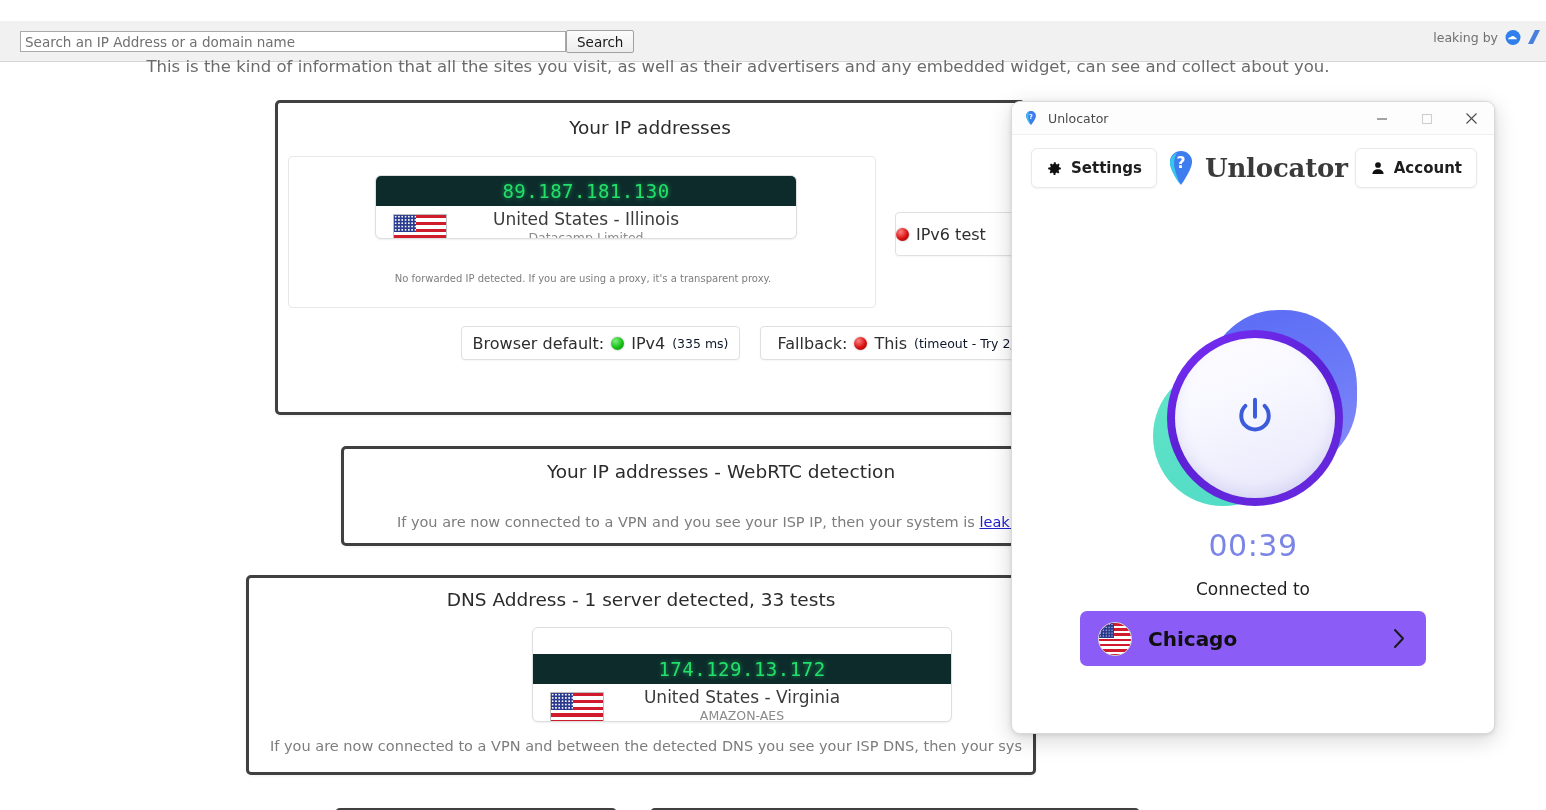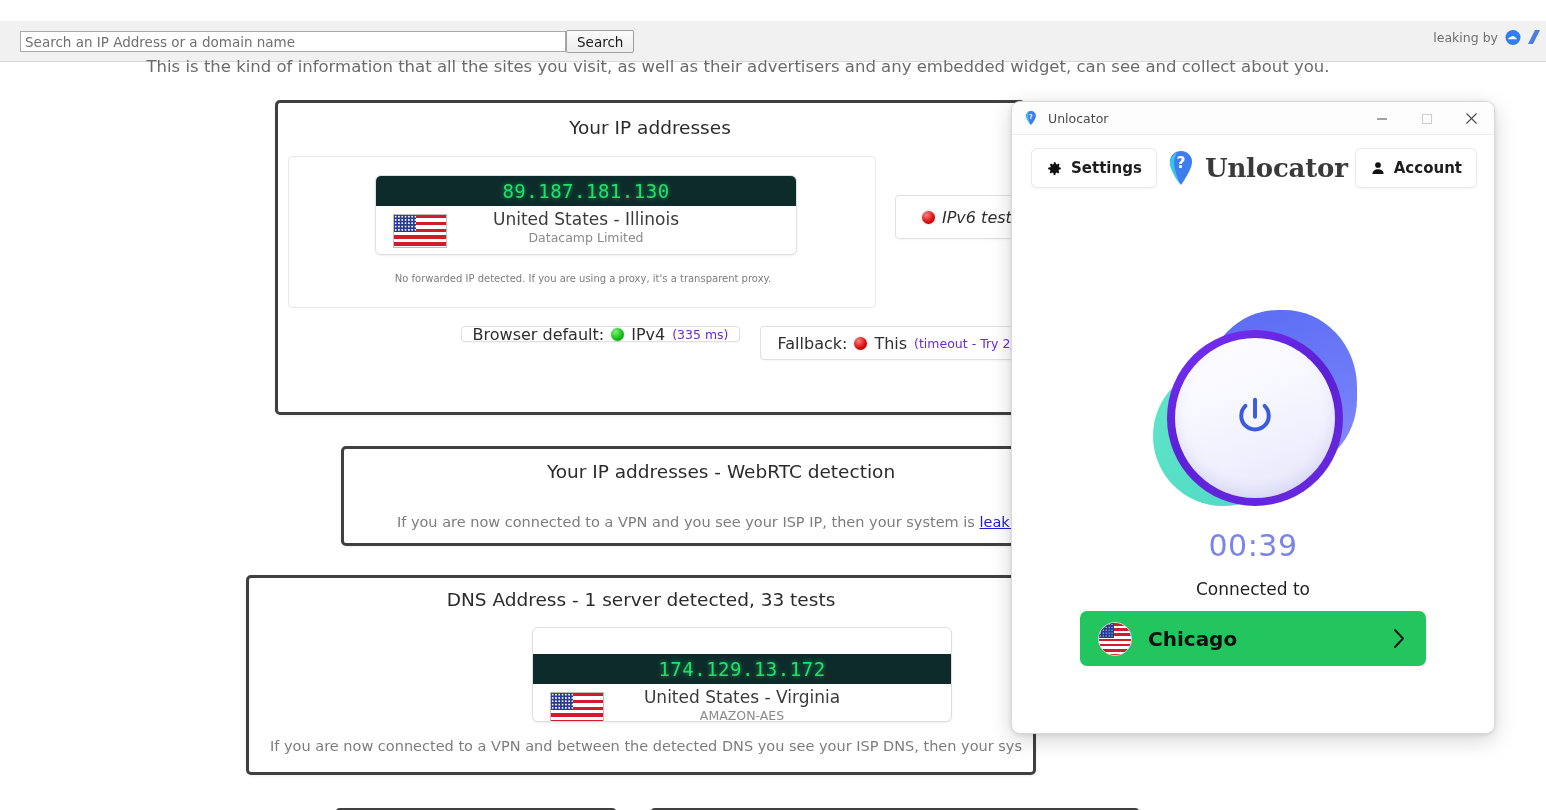--- a/index.html
+++ b/index.html
@@ -145,21 +145,21 @@
   }
   .dot { width: 13px; height: 13px; border-radius: 50%; display: inline-block; }
   .dot-green {
     background: radial-gradient(circle at 35% 30%, #7df07d 0%, #17bf17 55%, #0a8a0a 100%);
     box-shadow: 0 0 2px rgba(0,0,0,.35);
   }
   .dot-red {
     background: radial-gradient(circle at 35% 30%, #ff8080 0%, #d91111 55%, #8c0000 100%);
     box-shadow: 0 0 2px rgba(0,0,0,.35);
   }
-  .sub { color: #6d28d9; font-size: 12.5px; }
+  .sub { color: #0f172a; font-size: 12.5px; }
 
   
   #card-webrtc { left: 341px; top: 405px; width: 760px; height: 100px; }
   #card-webrtc .card-title { margin-top: 12px; }
   .webrtc-note {
     position: absolute; left: 10px; top: 65px; width: 740px;
     text-align: center; font-size: 14.5px; color: #7d7d7d;
     white-space: nowrap; overflow: hidden;
   }
   .link { color: #2020cc; text-decoration: underline; }
@@ -271,21 +271,21 @@
     letter-spacing: 0.5px;
   }
   .conn-label {
     position: absolute; left: 1011px; top: 579px; width: 484px;
     text-align: center;
     font-size: 17px; color: #1f1f1f;
   }
   .loc-btn {
     position: absolute; left: 1080px; top: 611px;
     width: 346px; height: 55px;
-    background: #22c55e;
+    background: #8b5cf6;
     border-radius: 7px;
     display: flex; align-items: center;
     padding: 0 18px;
     cursor: pointer;
   }
   .flag-circle {
     width: 34px; height: 34px; border-radius: 50%;
     border: 1px solid #d3d3d3;
     overflow: hidden; position: relative; flex: 0 0 auto;
     background:
@@ -326,38 +326,38 @@
 </div>
 
 <div class="page">
 
   <div class="intro">This is the kind of information that all the sites you visit, as well as their advertisers and any embedded widget, can see and collect about you.</div>
 
   <div class="card" id="card-ip">
     <div class="card-title">Your IP addresses</div>
 
     <div class="inner-box">
-      <div class="ipbox" style="left:86px; top:18px; width:422px; height:80px;">
+      <div class="ipbox" style="left:86px; top:18px; width:422px; height:64px;">
         <div class="ip-lcd" style="height:30px; line-height:30px; font-size:19px;">89.187.181.130</div>
         <div class="ip-meta" style="height:48px; padding-top:3px;">
           <div class="flag-rect" style="left:17px; top:8px; width:54px; height:34px;"></div>
           <div class="ip-loc" style="font-size:17px;">United States - Illinois</div>
           <div class="ip-isp" style="font-size:12.5px; margin-top:1px;">Datacamp Limited</div>
         </div>
       </div>
 
       <div class="note" style="left:0; top:116px; width:588px;">No forwarded IP detected. If you are using a proxy, it's a transparent proxy.</div>
     </div>
 
-    <div class="pill" style="left:617px; top:92px; width:210px; height:44px; justify-content:flex-start; padding-left:26px;font-style:italic;">
+    <div class="pill" style="left:617px; top:109px; width:210px; height:44px; justify-content:flex-start; ">
       <span class="dot dot-red"></span>
       <span>IPv6 test</span>
     </div>
 
-    <div class="pill" style="left:183px; top:223px; width:279px; height:16px;">
+    <div class="pill" style="left:183px; top:223px; width:279px; height:34px;">
       <span>Browser default:</span>
       <span class="dot dot-green"></span>
       <span>IPv4</span>
       <span class="sub">(335 ms)</span>
     </div>
 
     <div class="pill" style="left:482px; top:223px; width:285px; height:34px;">
       <span>Fallback:</span>
       <span class="dot dot-red"></span>
       <span>This</span>

